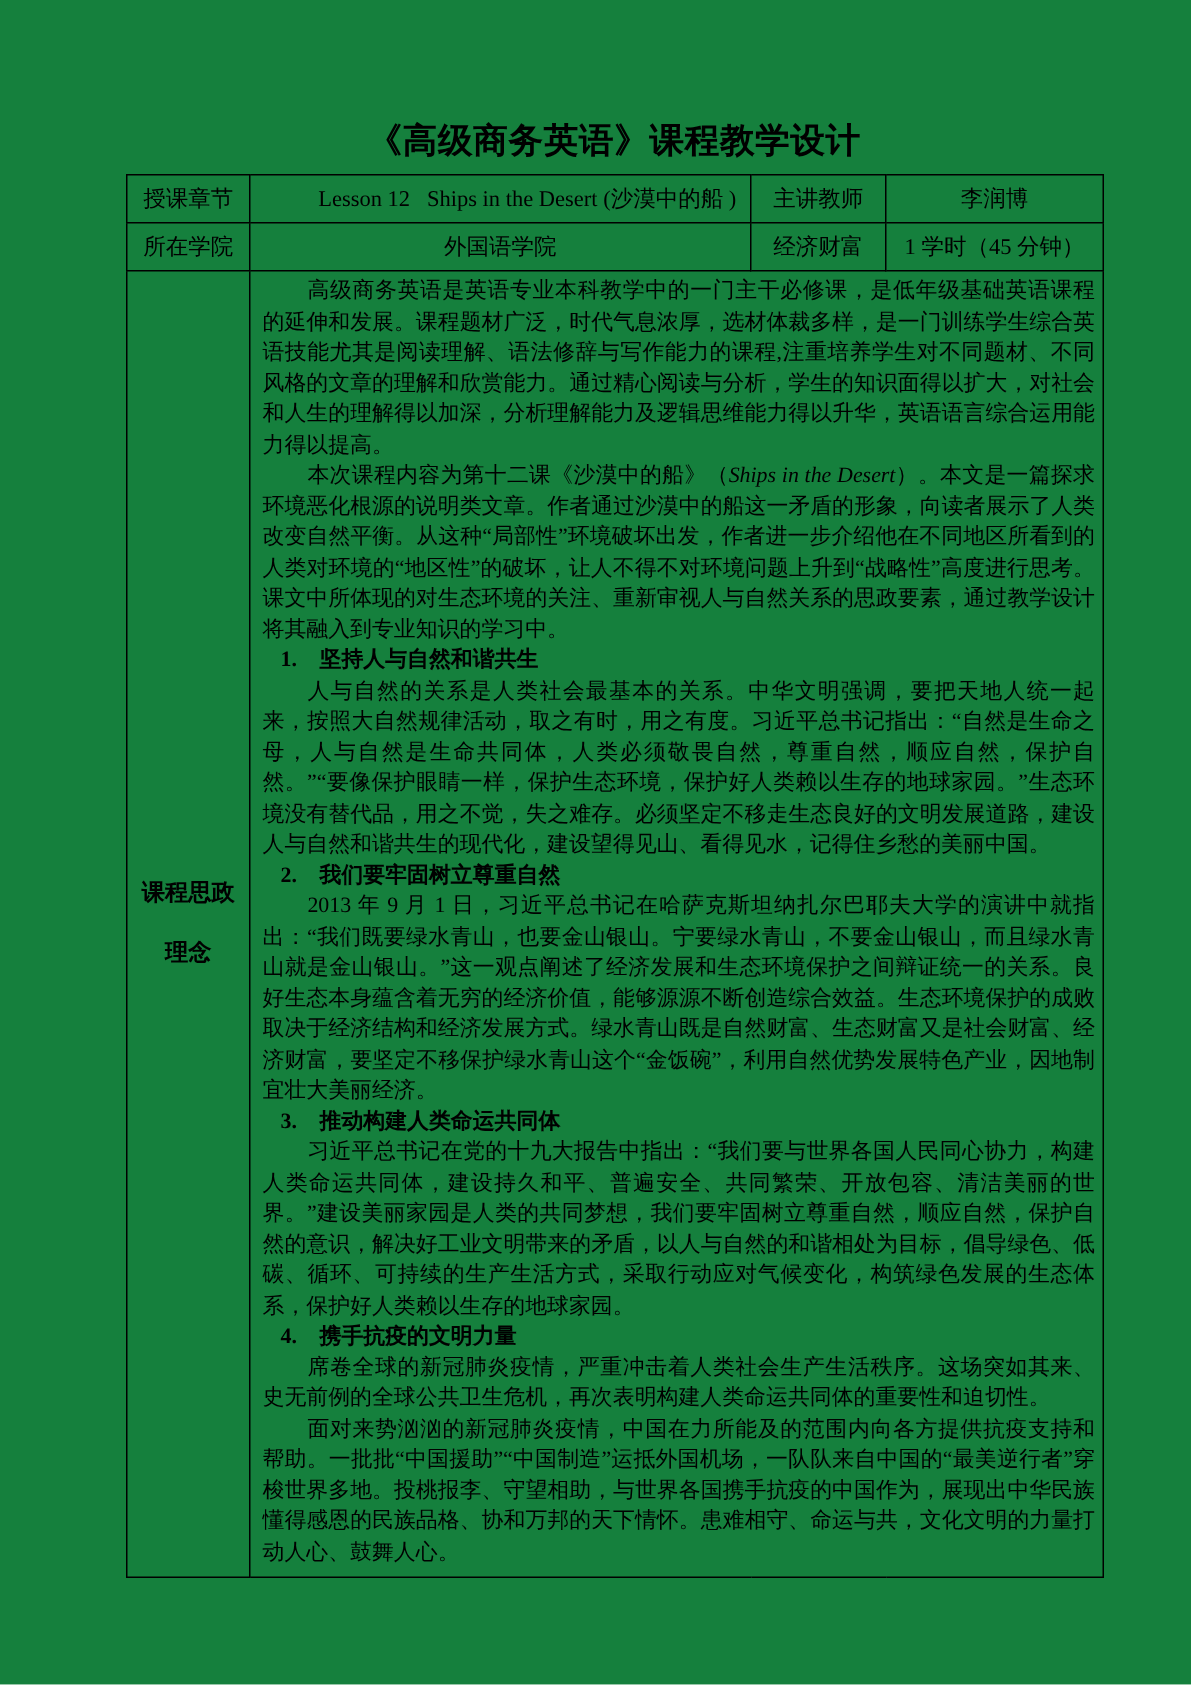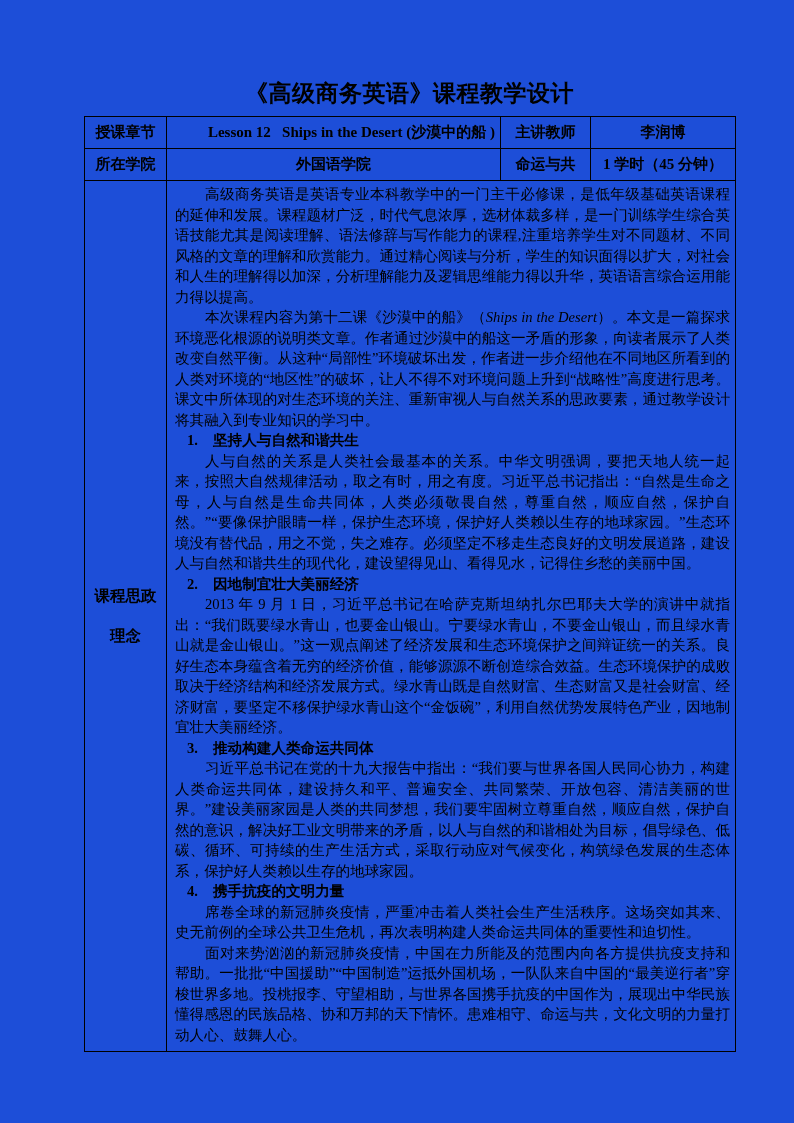--- a/index.html
+++ b/index.html
@@ -6,21 +6,21 @@
   html, body {
     margin: 0; padding: 0;
     background: #ffffff;
     font-family: "Liberation Serif", "DejaVu Serif", serif;
     color: #000000;
   }
   .page {
     position: relative;
     width: 794px;
     height: 1123px;
-    background: #1d4ed8;
+    background: #15803d;
     overflow: hidden;
     padding-top: 80px;
   }
   .doc-title {
     margin: 0 0 0 84px;
     width: 651px;
     text-align: center;
     font-size: 23px;
     font-weight: bold;
     letter-spacing: 0.5px;
@@ -28,21 +28,21 @@
   }
   table.info-table {
     border-collapse: collapse;
     table-layout: fixed;
     margin: 8px 0 0 84px;
     width: 651px;
   }
   .info-table th, .info-table td {
     border: 1.5px solid #000000;
     font-size: 15px;
-    font-weight: bold;
+    font-weight: normal;
     text-align: center;
     vertical-align: middle;
     padding: 2px 4px;
   }
   tr.hrow { height: 32px; }
   td.lesson-cell { white-space: pre-wrap; padding-left: 40px; }
   th.side-label {
     font-size: 15.5px;
     line-height: 40px;
     font-weight: bold;
@@ -88,39 +88,39 @@
     <tbody>
       <tr class="hrow">
         <th>授课章节</th>
         <td class="lesson-cell">Lesson 12   Ships in the Desert (沙漠中的船 )</td>
         <th>主讲教师</th>
         <td>李润博</td>
       </tr>
       <tr class="hrow">
         <th>所在学院</th>
         <td>外国语学院</td>
-        <th>命运与共</th>
+        <th>经济财富</th>
         <td>1 学时（45 分钟）</td>
       </tr>
       <tr>
         <th class="side-label">
           <div>课程思政</div>
           <div>理念</div>
         </th>
         <td class="content-cell" colspan="3">
           <div class="content-inner">
 
             <p class="para-indent">高级商务英语是英语专业本科教学中的一门主干必修课，是低年级基础英语课程的延伸和发展。课程题材广泛，时代气息浓厚，选材体裁多样，是一门训练学生综合英语技能尤其是阅读理解、语法修辞与写作能力的课程,注重培养学生对不同题材、不同风格的文章的理解和欣赏能力。通过精心阅读与分析，学生的知识面得以扩大，对社会和人生的理解得以加深，分析理解能力及逻辑思维能力得以升华，英语语言综合运用能力得以提高。</p>
 
             <p class="para-indent"><span>本次课程内容为第十二课《沙漠中的船》（</span><span class="lesson-italic">Ships in the Desert</span><span>）。本文是一篇探求环境恶化根源的说明类文章。作者通过沙漠中的船这一矛盾的形象，向读者展示了人类改变自然平衡。从这种“局部性”环境破坏出发，作者进一步介绍他在不同地区所看到的人类对环境的“地区性”的破坏，让人不得不对环境问题上升到“战略性”高度进行思考。课文中所体现的对生态环境的关注、重新审视人与自然关系的思政要素，通过教学设计将其融入到专业知识的学习中。</span></p>
 
             <div class="sec-heading"><span class="sec-num">1.</span><span>坚持人与自然和谐共生</span></div>
             <p class="para-indent">人与自然的关系是人类社会最基本的关系。中华文明强调，要把天地人统一起来，按照大自然规律活动，取之有时，用之有度。习近平总书记指出：“自然是生命之母，人与自然是生命共同体，人类必须敬畏自然，尊重自然，顺应自然，保护自然。”“要像保护眼睛一样，保护生态环境，保护好人类赖以生存的地球家园。”生态环境没有替代品，用之不觉，失之难存。必须坚定不移走生态良好的文明发展道路，建设人与自然和谐共生的现代化，建设望得见山、看得见水，记得住乡愁的美丽中国。</p>
 
-            <div class="sec-heading"><span class="sec-num">2.</span><span>因地制宜壮大美丽经济</span></div>
+            <div class="sec-heading"><span class="sec-num">2.</span><span>我们要牢固树立尊重自然</span></div>
             <p class="para-indent">2013 年 9 月 1 日，习近平总书记在哈萨克斯坦纳扎尔巴耶夫大学的演讲中就指出：“我们既要绿水青山，也要金山银山。宁要绿水青山，不要金山银山，而且绿水青山就是金山银山。”这一观点阐述了经济发展和生态环境保护之间辩证统一的关系。良好生态本身蕴含着无穷的经济价值，能够源源不断创造综合效益。生态环境保护的成败取决于经济结构和经济发展方式。绿水青山既是自然财富、生态财富又是社会财富、经济财富，要坚定不移保护绿水青山这个“金饭碗”，利用自然优势发展特色产业，因地制宜壮大美丽经济。</p>
 
             <div class="sec-heading"><span class="sec-num">3.</span><span>推动构建人类命运共同体</span></div>
             <p class="para-indent">习近平总书记在党的十九大报告中指出：“我们要与世界各国人民同心协力，构建人类命运共同体，建设持久和平、普遍安全、共同繁荣、开放包容、清洁美丽的世界。”建设美丽家园是人类的共同梦想，我们要牢固树立尊重自然，顺应自然，保护自然的意识，解决好工业文明带来的矛盾，以人与自然的和谐相处为目标，倡导绿色、低碳、循环、可持续的生产生活方式，采取行动应对气候变化，构筑绿色发展的生态体系，保护好人类赖以生存的地球家园。</p>
 
             <div class="sec-heading"><span class="sec-num">4.</span><span>携手抗疫的文明力量</span></div>
             <p class="para-indent">席卷全球的新冠肺炎疫情，严重冲击着人类社会生产生活秩序。这场突如其来、史无前例的全球公共卫生危机，再次表明构建人类命运共同体的重要性和迫切性。</p>
             <p class="para-indent">面对来势汹汹的新冠肺炎疫情，中国在力所能及的范围内向各方提供抗疫支持和帮助。一批批“中国援助”“中国制造”运抵外国机场，一队队来自中国的“最美逆行者”穿梭世界多地。投桃报李、守望相助，与世界各国携手抗疫的中国作为，展现出中华民族懂得感恩的民族品格、协和万邦的天下情怀。患难相守、命运与共，文化文明的力量打动人心、鼓舞人心。</p>
 
           </div>

